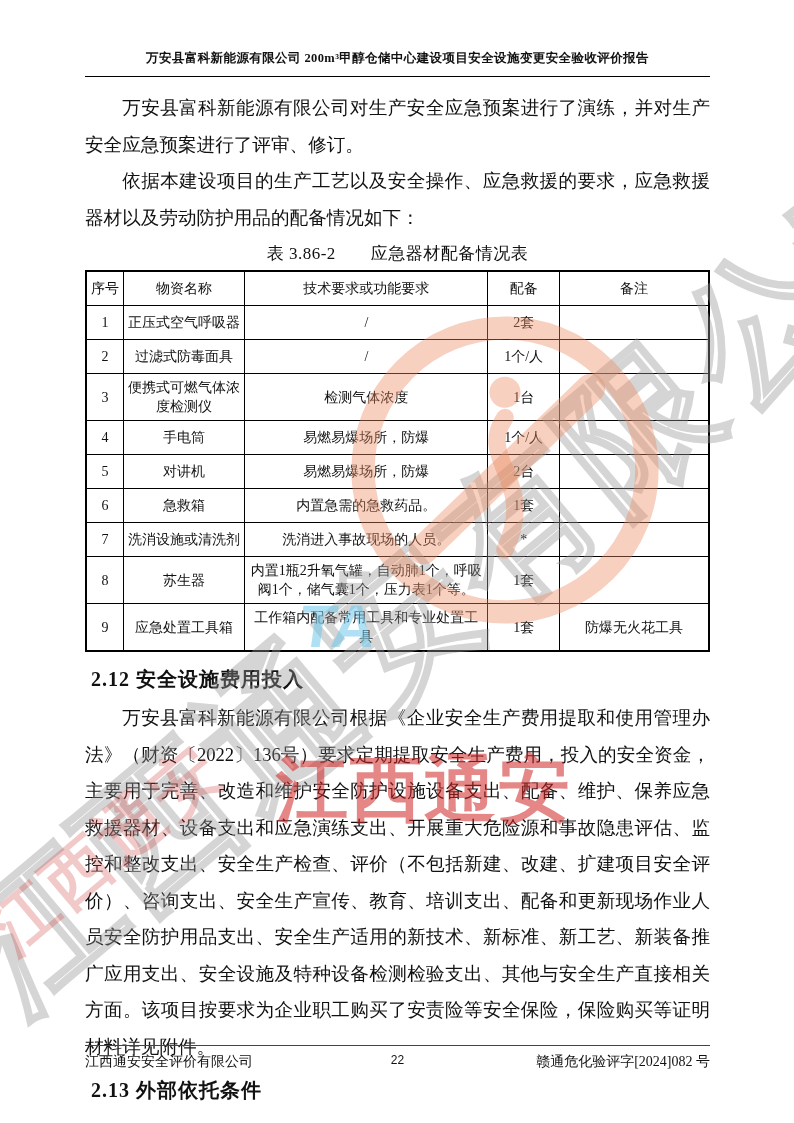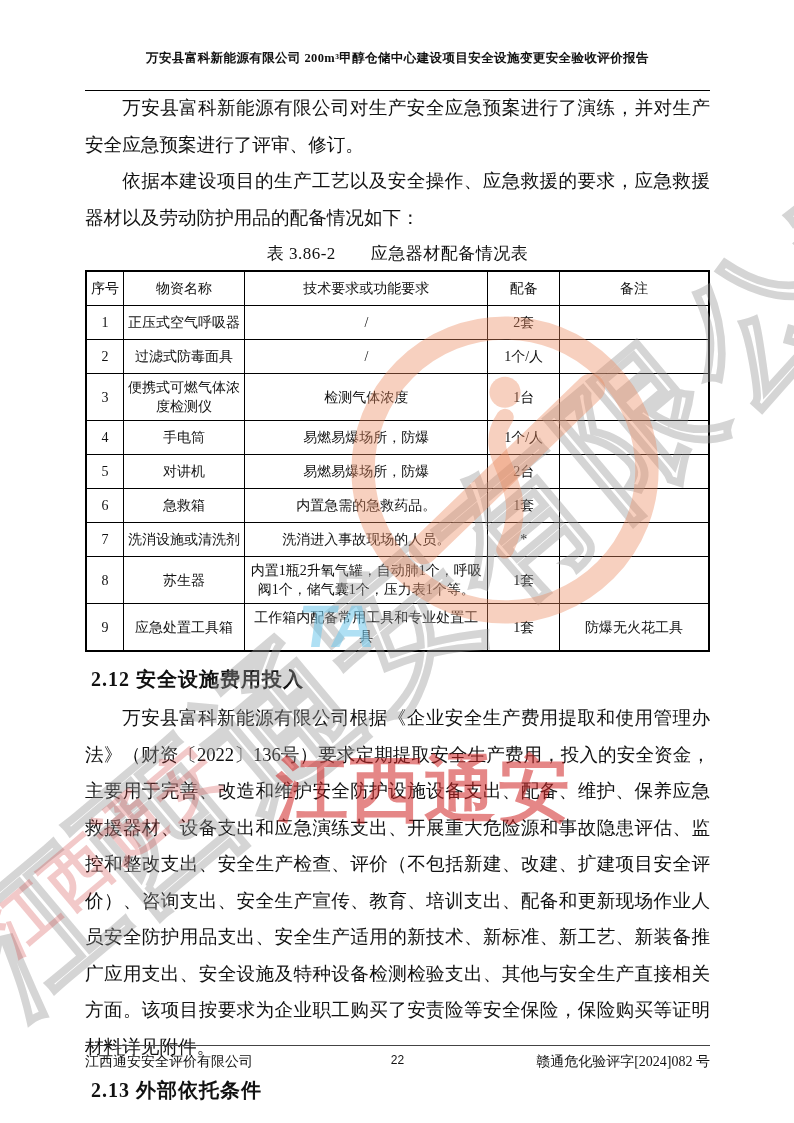--- a/index.html
+++ b/index.html
@@ -10,21 +10,21 @@
     background:#ffffff;
     overflow:hidden;
     font-family:"Liberation Serif","DejaVu Serif",serif;
     color:#111;
   }
   
   .header{
     position:absolute;left:85px;top:50px;width:625px;
     text-align:center;
     font-size:12.5px;font-weight:bold;
-    padding-bottom:23px;
+    padding-bottom:9px;
     border-bottom:1.6px solid #000;
     letter-spacing:0.4px;
   }
   
   .content{
     position:absolute;left:85px;top:90px;width:625px;
     z-index:1;
   }
   .body-para{
     margin:0;

